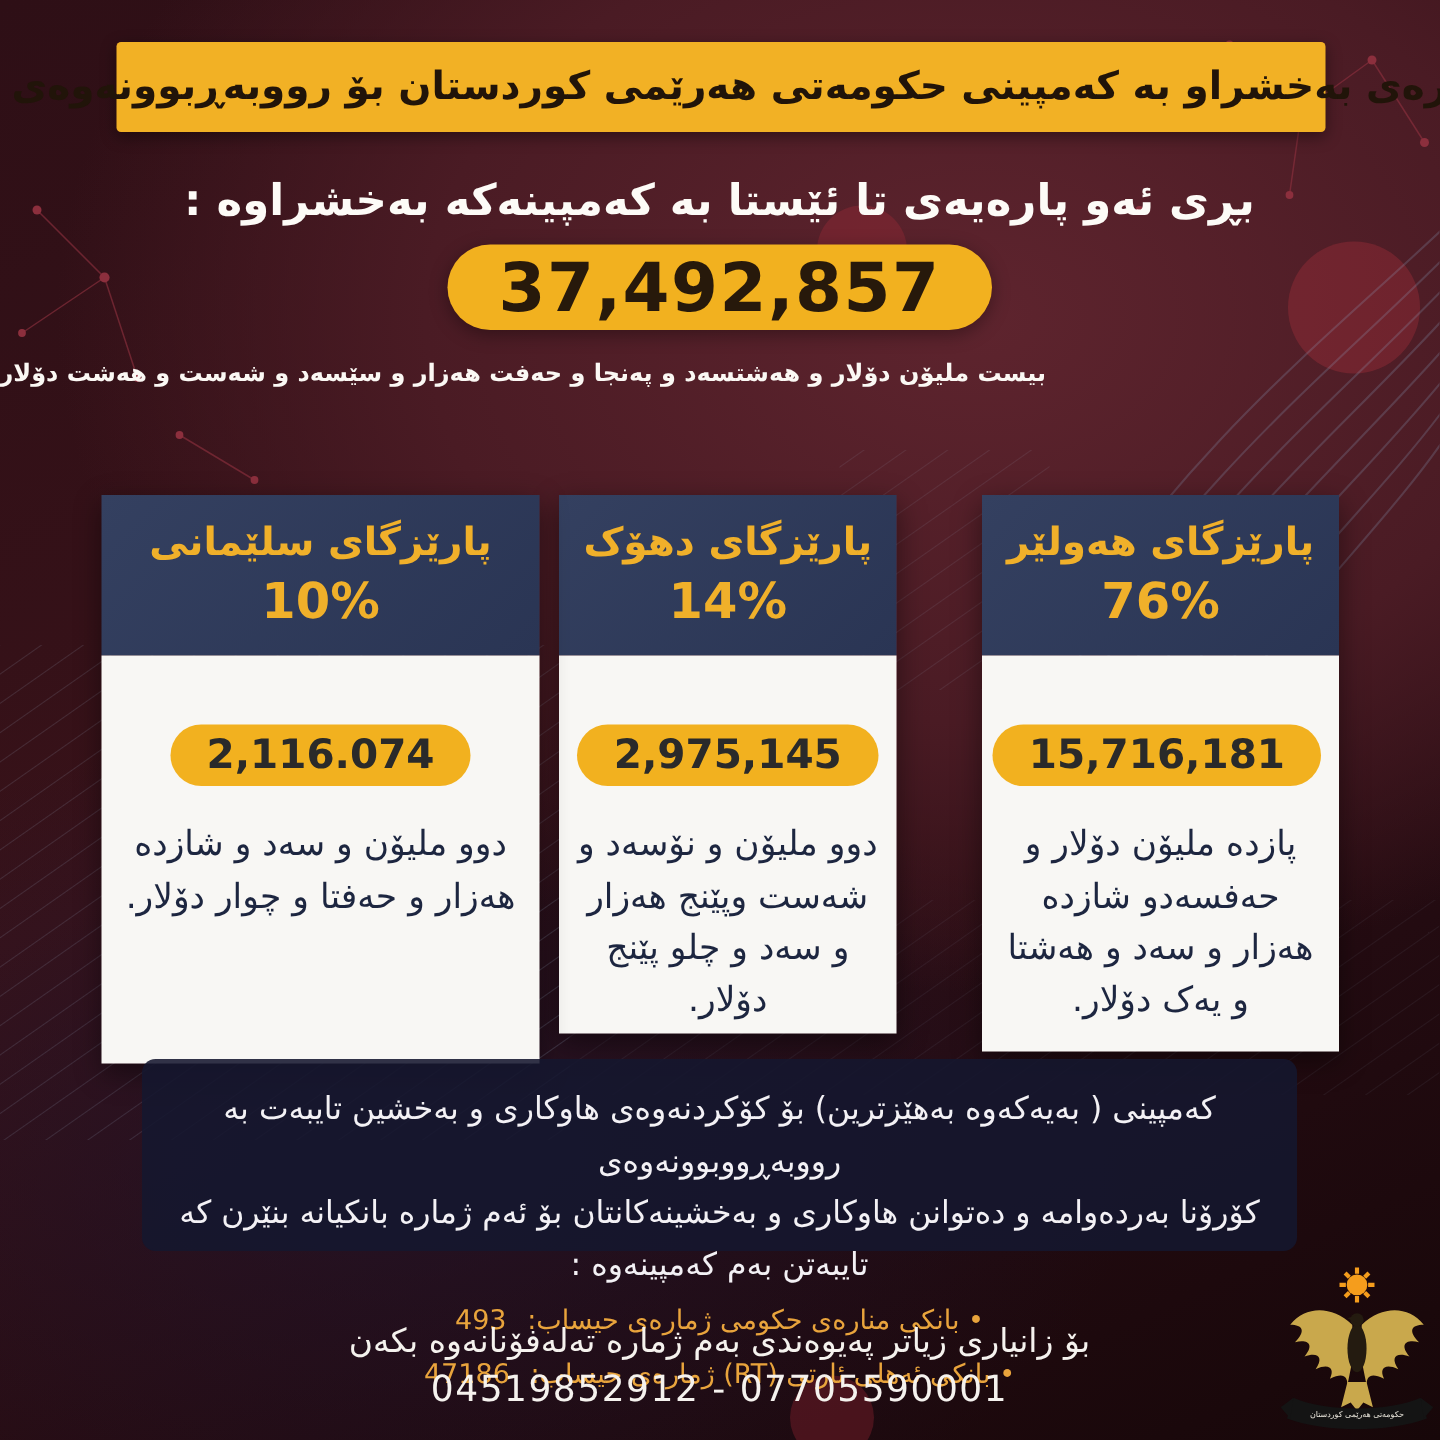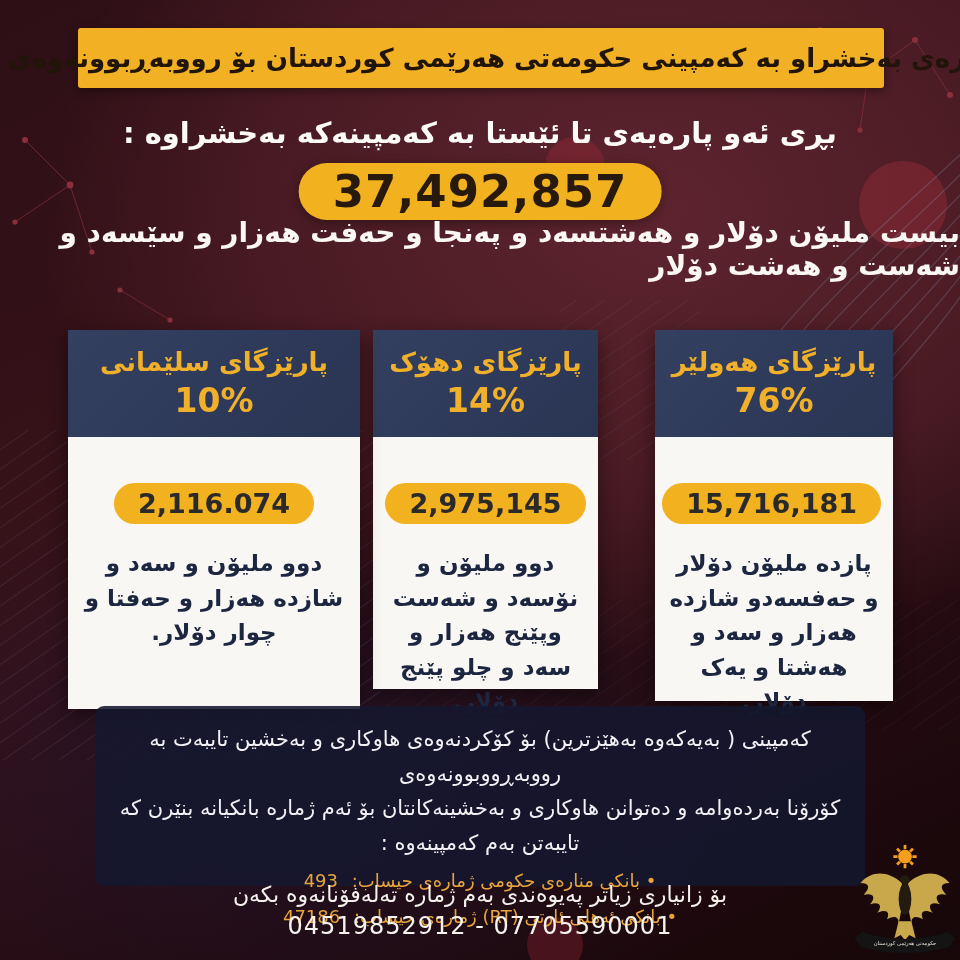--- a/index.html
+++ b/index.html
@@ -29,22 +29,22 @@
   }
 
   .total-pill{
     position:absolute;left:50%;top:163px;transform:translateX(-50%);
     background:#f2b11f;border-radius:30px;padding:2px 34px;
     box-shadow:0 3px 12px rgba(0,0,0,0.35);
   }
   .total-pill span{font-size:45px;font-weight:bold;color:#27190b;letter-spacing:1px;direction:ltr;display:inline-block;}
 
   .total-words{
-    position:absolute;left:0;top:216px;width:100%;text-align:right;
-    color:#fbf8f4;font-size:28px;font-weight:bold;
+    position:absolute;left:0;top:239px;width:100%;text-align:left;
+    color:#fbf8f4;font-size:16px;font-weight:bold;
   }
 
   
   .card{position:absolute;top:330px;box-shadow:0 6px 18px rgba(0,0,0,0.45);}
   .card-slemani{left:68px;width:292px;}
   .card-dhok{left:373px;width:225px;}
   .card-hewler{left:655px;width:238px;}
   .card-head{
     background:linear-gradient(135deg,#344060 0%,#2a3554 100%);
     height:107px;display:flex;flex-direction:column;align-items:center;justify-content:center;gap:4px;
@@ -55,26 +55,26 @@
     background:#f8f7f4;padding:46px 12px 20px 12px;text-align:center;
   }
   .card-hewler .card-body{height:198px;}
   .card-dhok   .card-body{height:186px;}
   .card-slemani .card-body{height:206px;}
   .amount-pill{
     display:inline-block;background:#f2b11f;border-radius:22px;padding:5px 24px;
     font-size:27px;font-weight:bold;color:#2a2a2a;direction:ltr;
   }
   .amount-words{
-    margin-top:22px;color:#1d2640;font-size:23px;font-weight:bold;line-height:1.5;
+    margin-top:22px;color:#1d2640;font-size:23px;font-weight:normal;line-height:1.5;
   }
 
   
   .info-box{
-    position:absolute;left:95px;top:706px;width:770px;height:180px;
+    position:absolute;left:95px;top:706px;width:770px;height:128px;
     background:rgba(21,23,47,0.88);border-radius:9px;
     display:flex;flex-direction:column;align-items:center;justify-content:flex-start;
     padding-top:16px;box-sizing:border-box;
   }
   .info-line{color:#f3f1f5;font-size:21px;line-height:1.65;text-align:center;margin:0;}
   .bank-line{color:#e9a43c;font-size:18px;font-weight:normal;line-height:1.8;margin-top:4px;}
   .bank-line::before{content:"• ";color:#e9a43c;}
   .bank-number{direction:ltr;display:inline-block;margin-right:8px;}
 
   

